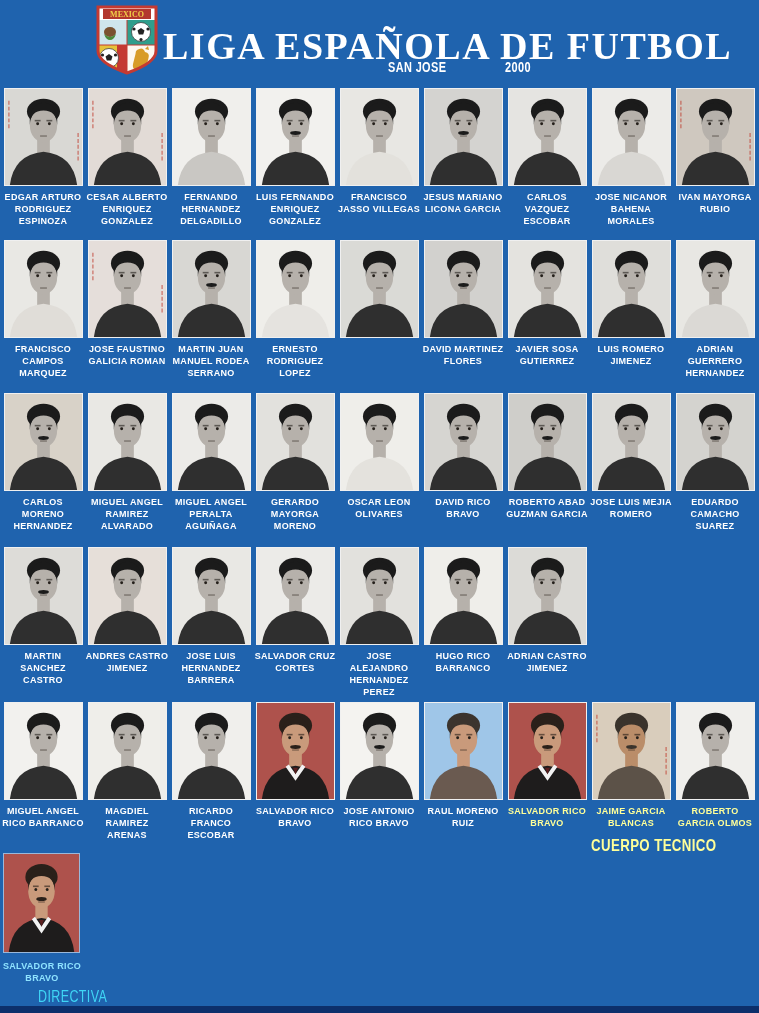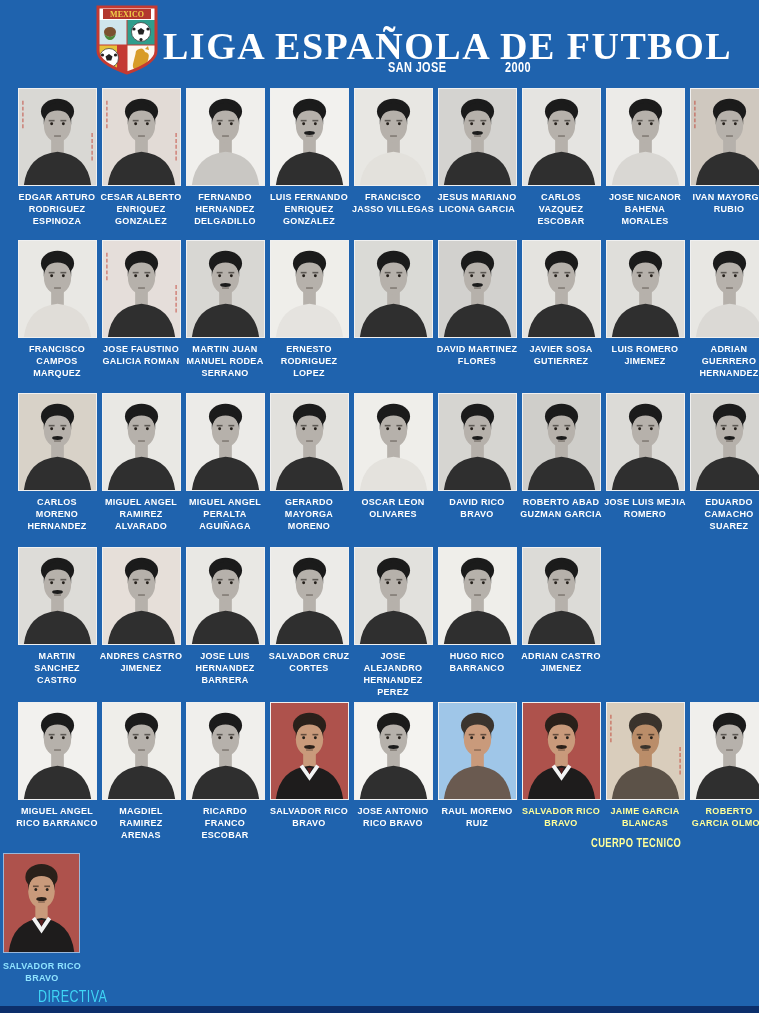--- a/index.html
+++ b/index.html
@@ -20,21 +20,21 @@
     color:#FFFFFF;white-space:nowrap;
   }
   .subtitle{
     position:absolute;top:59px;color:#FFFFFF;font-size:14px;font-weight:bold;
   }
   .cond{display:inline-block;transform:scaleX(.78);transform-origin:left center;letter-spacing:.5px;}
   .sub-left{left:388px;}
   .sub-right{left:505px;}
   
   .row{
-    position:absolute;left:15px;width:723px;
+    position:absolute;left:1px;width:723px;
     display:flex;
   }
   .cell{
     flex:0 0 84px;max-width:84px;
     display:flex;flex-direction:column;align-items:center;
   }
   .photo{
     width:79px;height:98px;box-sizing:border-box;
     border:1px solid rgba(255,255,255,.55);
     background:#ddd;flex:0 0 auto;
@@ -44,21 +44,21 @@
     margin-top:5px;width:84px;
     text-align:center;
     font-size:9px;font-weight:bold;line-height:12px;letter-spacing:.3px;
     color:var(--name-color,#FFFFFF);
     text-transform:uppercase;
   }
   .player-name.staff{color:var(--staff-color,#FFFF99);}
   
   .cuerpo-tecnico{
     position:absolute;left:591px;top:836px;
-    color:var(--staff-color,#FFFF99);font-size:12px;font-weight:bold;white-space:nowrap;
+    color:var(--staff-color,#FFFF99);font-size:17px;font-weight:bold;white-space:nowrap;
   }
   .directiva-photo{
     position:absolute;left:3px;top:853px;width:77px;height:100px;
     box-sizing:border-box;border:1px solid rgba(255,255,255,.55);
   }
   .directiva-name{
     position:absolute;left:0px;top:960px;width:84px;
     text-align:center;font-size:9px;font-weight:bold;line-height:12px;letter-spacing:.3px;
     color:var(--directiva-name-color,#8FE3FF);text-transform:uppercase;
   }

